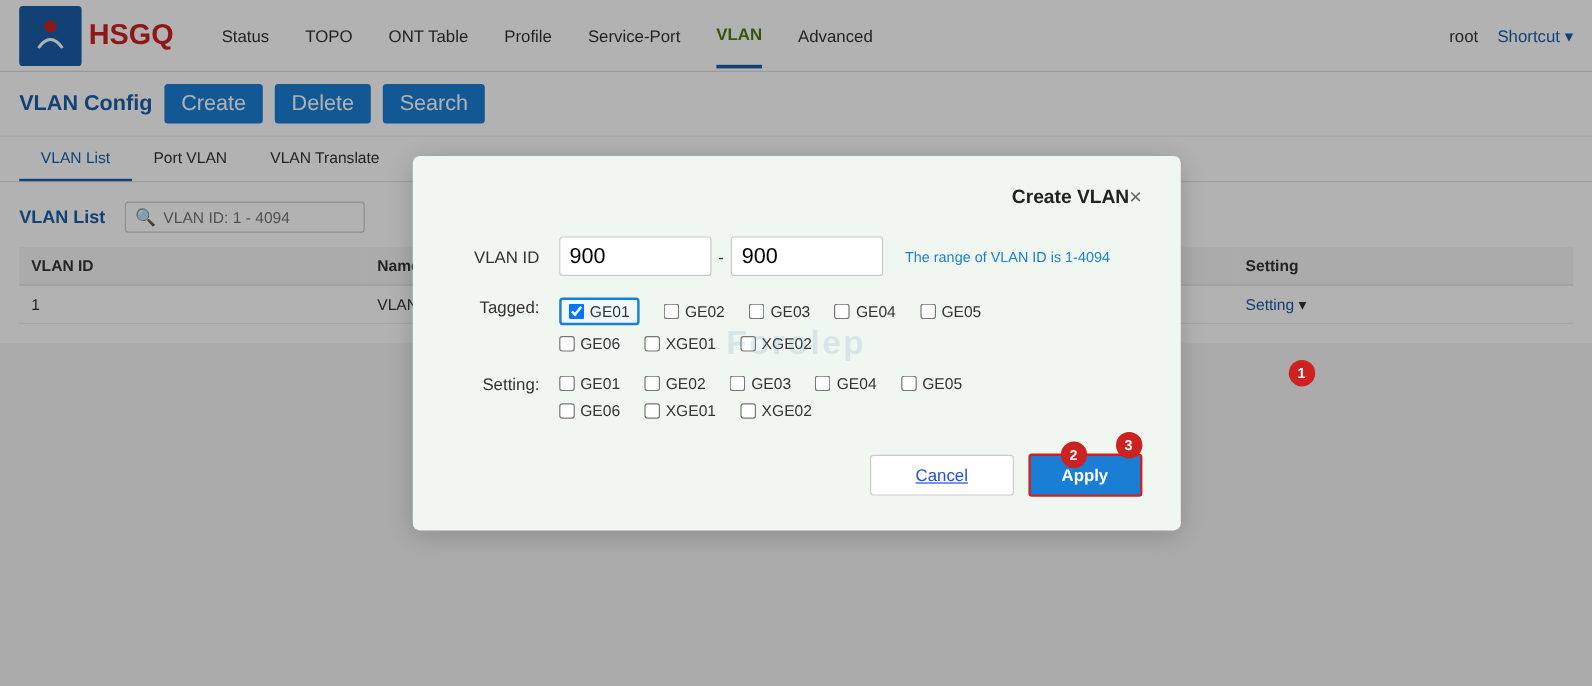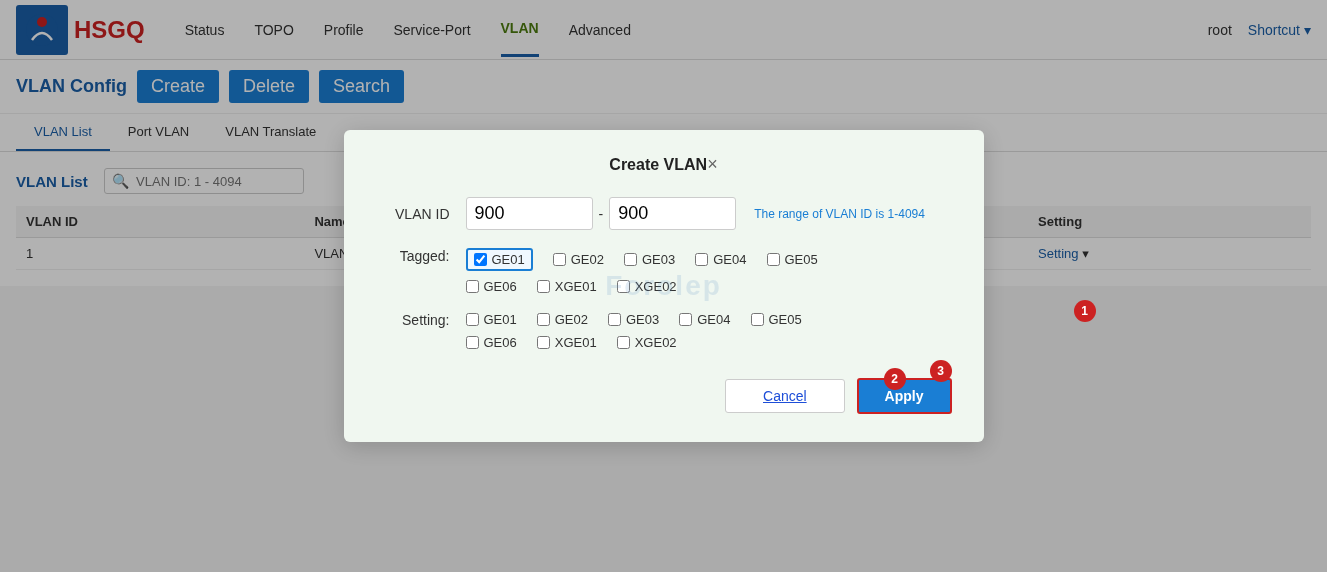--- a/index.html
+++ b/index.html
@@ -178,21 +178,21 @@
       background: #f0f7f0;
       border-radius: 6px;
       width: 640px;
       padding: 24px 32px 28px;
       position: relative;
       box-shadow: 0 4px 24px rgba(0,0,0,0.18);
     }
     .modal-header {
       display: flex;
       align-items: center;
-      justify-content: center;
+      justify-content: flex-end;
       margin-bottom: 22px;
     }
     .modal-title {
       font-size: 16px;
       font-weight: bold;
       color: #222;
     }
     .modal-close {
       cursor: pointer;
       color: #666;
@@ -332,20 +332,21 @@
         <circle cx="18" cy="18" r="16" fill="#1a5fa8"></circle>
         <circle cx="18" cy="10" r="5" fill="#cc2222"></circle>
         <path d="M8 28 Q18 14 28 28" stroke="#fff" stroke-width="2.5" fill="none"></path>
       </svg>
     </div>
     <span class="logo-text">HSGQ</span>
   </div>
   <div class="nav-links">
     <span class="nav-link">Status</span>
     <span class="nav-link">TOPO</span>
+    <span class="nav-link">ONT Table</span>
     <span class="nav-link">Profile</span>
     <span class="nav-link">Service-Port</span>
     <span class="nav-link active">VLAN</span>
     <span class="nav-link">Advanced</span>
   </div>
   <div class="nav-right">
     <span class="nav-root">root</span>
     <span class="nav-shortcut">
       <span>Shortcut</span>
       <span>▾</span>

